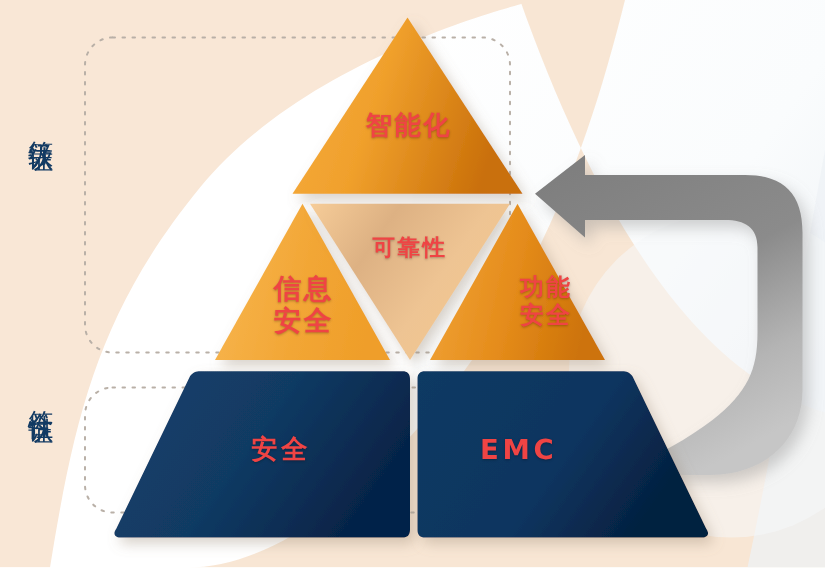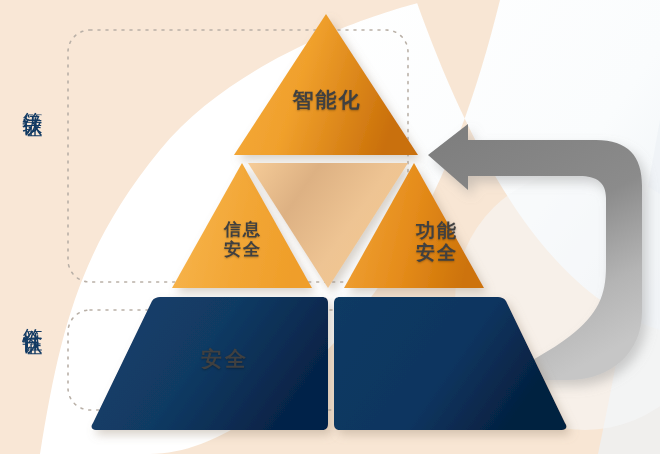--- a/index.html
+++ b/index.html
@@ -37,32 +37,32 @@
     letter-spacing: 2px;
     line-height: 1.05;
     font-family: "DejaVu Sans", "Liberation Sans", sans-serif;
     white-space: nowrap;
   }
   #label-level  { left: 22px; top: 96px;  }
   #label-comply { left: 22px; top: 312px; }
 
   .shape-text {
     position: absolute;
-    color: #404040;
+    color: #ef4444;
     text-align: center;
     font-weight: 700;
     font-family: "DejaVu Sans", "Liberation Sans", sans-serif;
     text-shadow: 0 1px 2px rgba(0,0,0,0.28);
     white-space: pre;
     line-height: 1.18;
     pointer-events: none;
   }
   #txt-intel   { left: 272px; top: 88px;  width: 110px; font-size: 21px; letter-spacing: 2px; }
   #txt-rel     { left: 276px; top: 188px; width: 104px; font-size: 18px; letter-spacing: 2px; }
-  #txt-infosec { left: 198px; top: 219px; width: 90px;  font-size: 17px; letter-spacing: 2px; }
+  #txt-infosec { left: 198px; top: 219px; width: 90px;  font-size: 22px; letter-spacing: 2px; }
   #txt-funsafe { left: 392px; top: 219px; width: 90px;  font-size: 19px; letter-spacing: 2px; }
   #txt-safety  { left: 170px; top: 347px; width: 110px; font-size: 21px; letter-spacing: 3px; }
   #txt-emc     { left: 340px; top: 348px; width: 150px; font-size: 22px; letter-spacing: 3px; }
 </style>
 </head>
 <body>
 
 <div id="stage">
 
   <svg id="bg-svg" viewBox="0 0 660 454">
@@ -191,23 +191,25 @@
                L 340 430 C 336 430 334 428 334 424
                L 334 303 C 334 299 336 297 340 297 Z" fill="url(#gNavy2)"></path>
     </g>
   </svg>
 
   <div class="vlabel" id="label-level">等级认证</div>
   <div class="vlabel" id="label-comply">符合性认证</div>
 
   <div class="shape-text" id="txt-intel">智能化</div>
 
+  <div class="shape-text" id="txt-rel">可靠性</div>
 
   <div class="shape-text" id="txt-infosec">信息
 安全</div>
 
   <div class="shape-text" id="txt-funsafe">功能
 安全</div>
 
   <div class="shape-text" id="txt-safety">安全</div>
 
+  <div class="shape-text" id="txt-emc">EMC</div>
 
 </div>
 
 </body></html>

